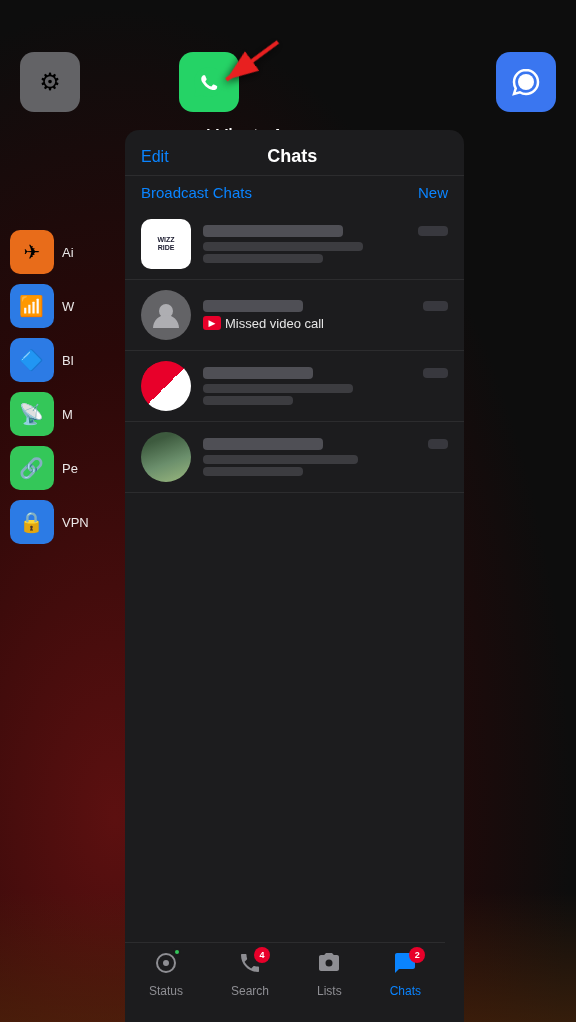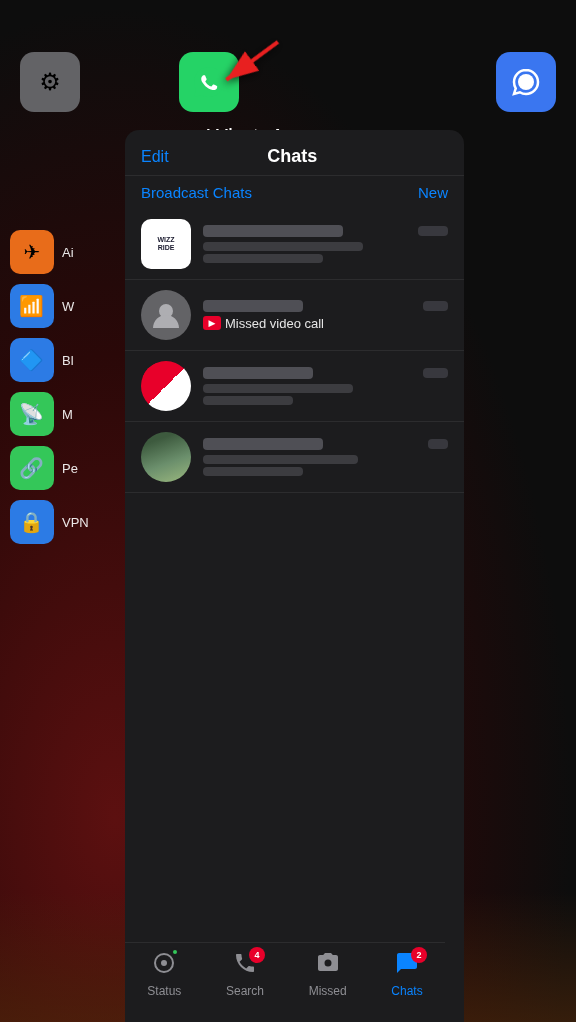--- a/index.html
+++ b/index.html
@@ -589,21 +589,21 @@
       </div>
       <span class="tab-label">Search</span>
     </div>
 
     <div class="tab-item">
       <div class="tab-icon">
         <svg width="24" height="24" viewBox="0 0 24 24" fill="#8e8e93">
           <path d="M12 15.5A3.5 3.5 0 018.5 12 3.5 3.5 0 0112 8.5a3.5 3.5 0 013.5 3.5 3.5 3.5 0 01-3.5 3.5zM20 4h-3.17L15 2H9L7.17 4H4C2.9 4 2 4.9 2 6v12c0 1.1.9 2 2 2h16c1.1 0 2-.9 2-2V6c0-1.1-.9-2-2-2z"></path>
         </svg>
       </div>
-      <span class="tab-label">Missed</span>
+      <span class="tab-label">Lists</span>
     </div>
 
     <div class="tab-item">
       <div class="tab-icon active" style="position:relative;">
         <svg width="24" height="24" viewBox="0 0 24 24" fill="#0a84ff">
           <path d="M20 2H4c-1.1 0-2 .9-2 2v18l4-4h14c1.1 0 2-.9 2-2V4c0-1.1-.9-2-2-2z"></path>
         </svg>
         <span class="badge">2</span>
       </div>
       <span class="tab-label active">Chats</span>

